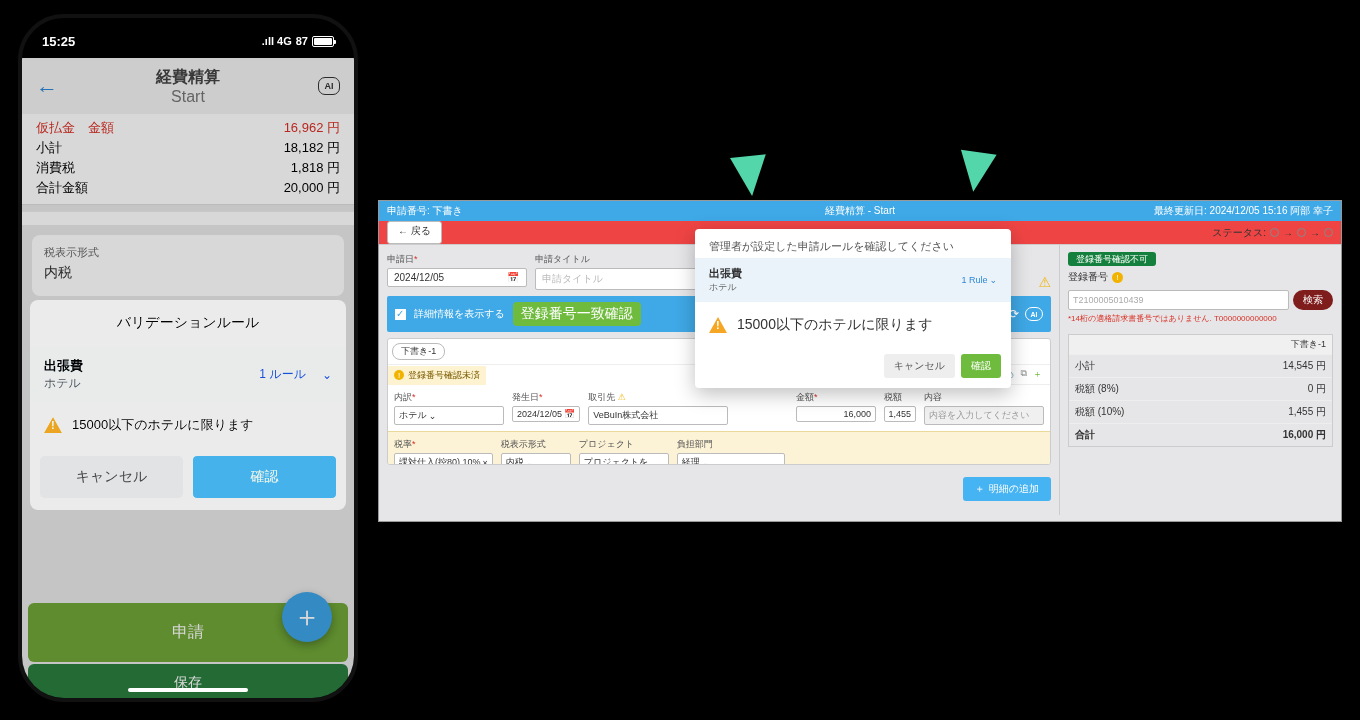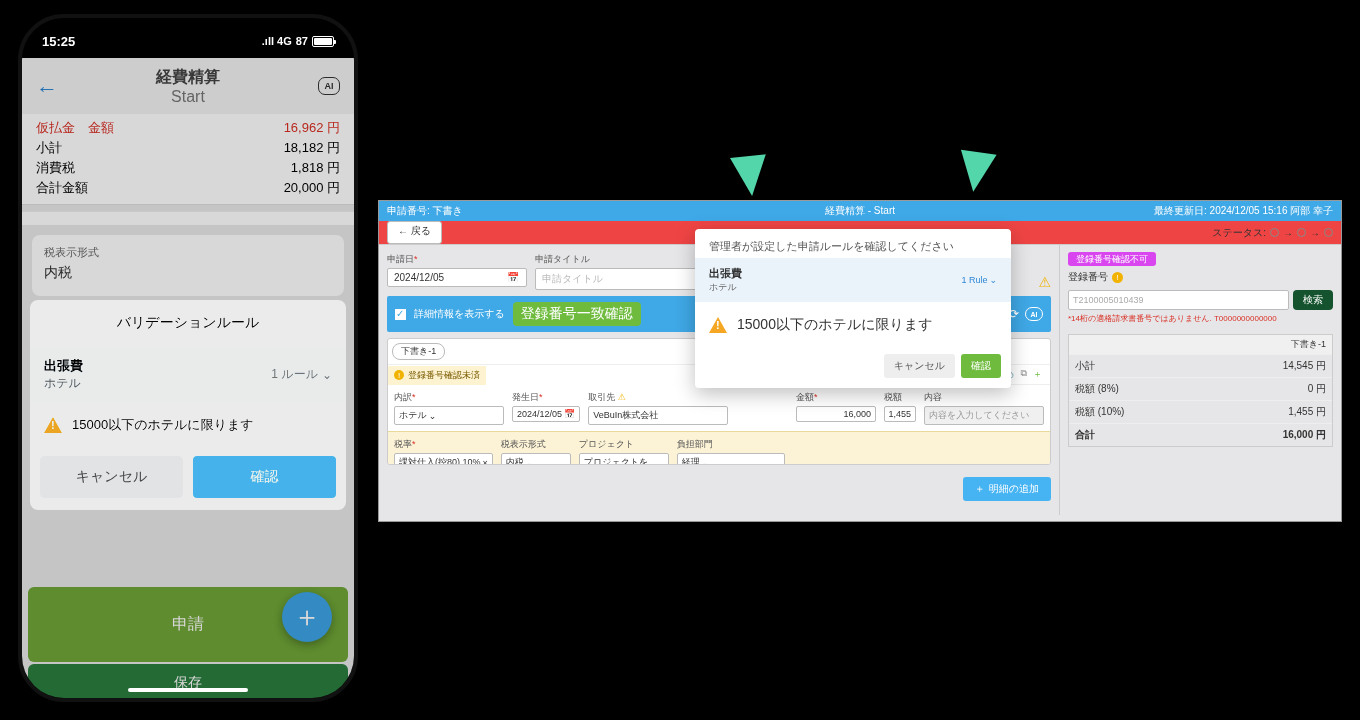--- a/index.html
+++ b/index.html
@@ -26,33 +26,33 @@
 .sum-row{display:flex;justify-content:space-between;font-size:13px;line-height:20px}
 .sum-row.red{color:#d93025}
 .truncrow{height:14px;background:#fff;border-top:1px solid #eee;margin-top:6px}
 
 .card{background:#fff;margin:10px;border-radius:8px;padding:10px 12px}
 .lbl-sm{font-size:11px;color:#666}
 .sel-val{font-size:14px;color:#333;padding:4px 0}
 
 .danger-btn{margin:6px 10px;background:#d55a4d;color:#fff;text-align:center;padding:13px;border-radius:6px;font-size:15px}
 .comment{background:#fff;margin:18px 10px;border-radius:8px;padding:16px 14px 70px;color:#888;font-size:14px}
-.apply-btn{position:absolute;left:6px;right:6px;bottom:36px;background:#6fa537;color:#fff;text-align:center;padding:27px;border-radius:6px;font-size:16px}
+.apply-btn{position:absolute;left:6px;right:6px;bottom:36px;background:#6fa537;color:#fff;text-align:center;padding:19px;border-radius:6px;font-size:16px}
 .save-btn{position:absolute;left:6px;right:6px;bottom:-4px;background:#2a7d3f;color:#fff;text-align:center;padding:10px;border-radius:6px;font-size:14px}
 .fab{position:absolute;right:22px;bottom:56px;width:50px;height:50px;border-radius:50%;background:#3da4e6;color:#fff;display:flex;align-items:center;justify-content:center;font-size:28px;box-shadow:0 3px 8px rgba(0,0,0,.3)}
 .home-ind{position:absolute;bottom:6px;left:50%;transform:translateX(-50%);width:120px;height:4px;background:#fff;border-radius:3px;z-index:30}
 
 
 .scrim{position:absolute;inset:0;background:rgba(0,0,0,.08);z-index:5}
 .m-modal{position:absolute;left:8px;right:8px;top:242px;background:#fff;border-radius:8px;z-index:6;filter:brightness(1.08)}
 .m-title{text-align:center;padding:14px;font-size:14px;font-weight:400;border-bottom:1px solid #eee}
 .m-sect{background:#eaf3fa;padding:10px 14px;display:flex;justify-content:space-between;align-items:center}
 .m-sect-l .t1{font-size:13px;font-weight:600}
 .m-sect-l .t2{font-size:12px;color:#555}
-.m-sect-r{font-size:12px;color:#737373;display:flex;align-items:center;gap:4px}
+.m-sect-r{font-size:12px;color:#1d4ed8;display:flex;align-items:center;gap:16px}
 .m-rule{padding:14px;display:flex;align-items:center;gap:10px;font-size:13px}
 .warn-ico{width:0;height:0;border-left:9px solid transparent;border-right:9px solid transparent;border-bottom:16px solid #f5a623;position:relative}
 .warn-ico:after{content:"!";position:absolute;left:-2px;top:2px;color:#fff;font-size:11px;font-weight:700}
 .m-btns{display:flex;gap:10px;padding:8px 10px 12px}
 .m-btns button{flex:1;padding:12px;border:none;border-radius:4px;font-size:14px}
 .btn-grey{background:#e4e5e7;color:#444}
 .btn-blue{background:#46b3f2;color:#fff}
 
 
 .tri{position:absolute;width:0;height:0;border-left:18px solid transparent;border-right:18px solid transparent;border-top:40px solid #53d6a9}
@@ -94,25 +94,25 @@
 
 .fields{display:flex;gap:8px;padding:6px;flex-wrap:wrap}
 .mini{border:1px solid #bbb;background:#fff;padding:2px 4px;font-size:9px;border-radius:2px;display:flex;align-items:center;gap:2px}
 .mini.ro{background:#f0f0f0;color:#999}
 
 .fields2{background:#fcf2d6;display:flex;gap:8px;padding:6px;border-top:1px solid #e8d99b}
 
 .addbar{display:flex;justify-content:flex-end;padding:6px 0}
 .addbtn{background:#46b3f2;color:#fff;padding:5px 12px;border-radius:3px;font-size:10px;display:flex;align-items:center;gap:4px}
 
-.r-chip{background:#d946ef;color:#fff;padding:2px 8px;border-radius:3px;font-size:9px;display:inline-block}
+.r-chip{background:#15803d;color:#fff;padding:2px 8px;border-radius:3px;font-size:9px;display:inline-block}
 .r-dot{width:11px;height:11px;border-radius:50%;background:#f1b300;color:#fff;display:inline-flex;align-items:center;justify-content:center;font-size:8px;margin-left:4px}
 .r-search{display:flex;gap:4px;margin-top:6px}
 .r-search .mini{flex:1}
-.srch-btn{background:#14532d;color:#fff;padding:3px 10px;border-radius:4px;font-size:10px}
+.srch-btn{background:#7f1d1d;color:#fff;padding:3px 10px;border-radius:10px;font-size:10px}
 .r-warn{color:#d93025;font-size:8px;margin-top:3px}
 .r-tbl{border:1px solid #ccc;margin-top:10px}
 .r-tbl .hd{background:#f0f0f0;text-align:right;padding:3px 6px;font-size:9px}
 .r-tbl .rw{display:flex;justify-content:space-between;padding:4px 6px;font-size:10px;border-top:1px solid #eee}
 .r-tbl .rw.b{font-weight:600}
 
 
 .d-modal{position:absolute;left:316px;top:28px;width:316px;background:#fff;border-radius:4px;box-shadow:0 6px 20px rgba(0,0,0,.25);z-index:50}
 .dm-t{padding:10px 14px 4px;font-size:11px;color:#555}
 .dm-h{background:#eaf3fa;padding:8px 14px;display:flex;justify-content:space-between;align-items:center}

